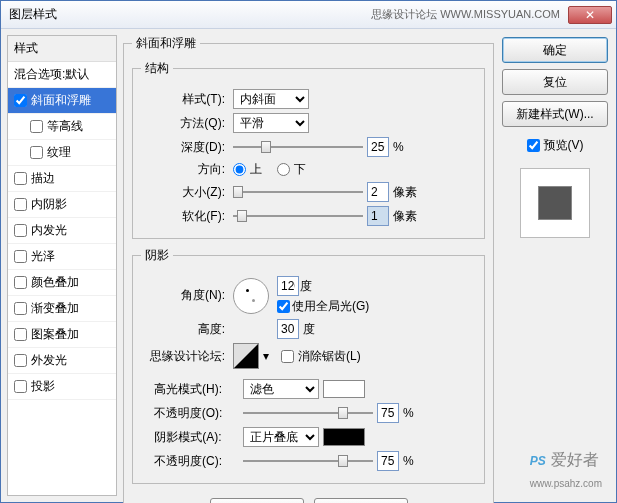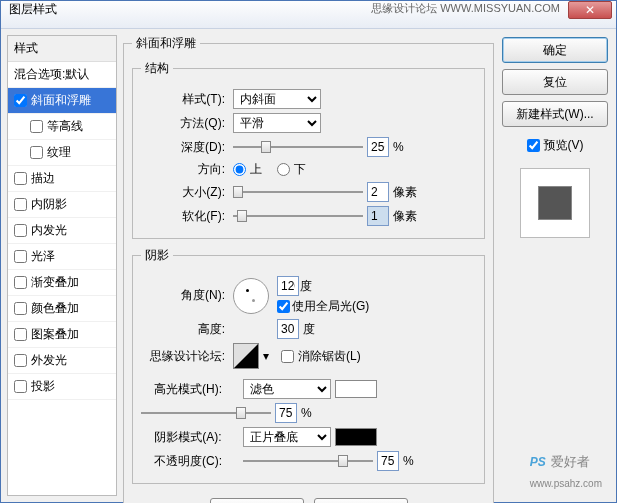--- a/index.html
+++ b/index.html
@@ -1,58 +1,58 @@
 <!DOCTYPE html>
 <html><head>
 <meta charset="utf-8">
 <style>
 * { box-sizing: border-box; margin: 0; padding: 0; font-family: "Microsoft YaHei", SimSun, sans-serif; font-size: 12px; }
 body { background: #fff; width: 617px; height: 503px; overflow: hidden; }
 .window { width: 617px; height: 503px; border: 1px solid #4a75b5; background: #f0f0f0; position: relative; }
-.titlebar { height: 28px; background: linear-gradient(#fdfdfe, #e8edf5); border-bottom: 1px solid #c8d2e2; display: flex; padding: 0 4px 0 8px; }
+.titlebar { height: 28px; background: linear-gradient(#fdfdfe, #e8edf5); border-bottom: 1px solid #c8d2e2; display: flex; align-items: center; padding: 0 4px 0 8px; }
 .titlebar .title { flex: 1; }
 .titlebar .subtitle { color: #666; font-size: 11px; margin-right: 8px; margin-left: 43px; }
 .closebtn { width: 44px; height: 18px; background: linear-gradient(#e59a9a, #c85050); border: 1px solid #a04040; border-radius: 2px; display: flex; align-items: center; justify-content: center; color: #fff; cursor: pointer; }
 .body { display: flex; height: calc(100% - 28px); padding: 6px; gap: 6px; }
 .leftpanel { width: 110px; border: 1px solid #bbb; background: #fff; }
 .leftpanel .hdr { background: #f0f0f0; padding: 4px 6px; border-bottom: 1px solid #ddd; }
 .leftpanel .item { padding: 4px 6px; display: flex; align-items: center; gap: 4px; border-bottom: 1px solid #f0f0f0; cursor: pointer; }
 .leftpanel .item.sub { padding-left: 22px; }
 .leftpanel .item.sel { background: #3875d7; color: #fff; }
 .leftpanel .item input[type=checkbox] { margin: 0; }
 .centerpanel { flex: 1; display: flex; flex-direction: column; gap: 4px; }
 .rightpanel { width: 110px; display: flex; flex-direction: column; gap: 6px; align-items: center; padding-top: 2px; }
 fieldset { border: 1px solid #bbb; padding: 8px 8px 8px 8px; background: #f0f0f0; }
 fieldset > legend { padding: 0 4px; }
 fieldset.inner { margin-bottom: 8px; }
 .row { display: flex; align-items: center; margin: 4px 0; gap: 4px; }
 .lbl { width: 88px; text-align: right; padding-right: 4px; }
 .lbl2 { width: 98px; text-align: center; padding-right: 4px; }
 select { height: 20px; border: 1px solid #999; background: #fff; padding: 0 2px; }
-select.w80 { width: 88px; }
+select.w80 { width: 76px; }
 input[type=text] { height: 20px; border: 1px solid #7a9ac9; padding: 0 3px; text-align: left; }
 input.w40 { width: 22px; }
 input.sel { background: #cde; }
 .slider { height: 18px; position: relative; flex: 0 0 auto; }
 .slider .track { position: absolute; top: 8px; left: 0; right: 0; height: 2px; background: #999; }
 .slider .thumb { position: absolute; top: 3px; width: 10px; height: 12px; background: linear-gradient(#fafafa,#ddd); border: 1px solid #888; }
 .btn { height: 22px; border: 1px solid #8a8a8a; background: linear-gradient(#fdfdfd,#e4e4e4); border-radius: 3px; padding: 12px 10px; cursor: pointer; display: flex; align-items: center; justify-content: center; }
 .btn.wide { width: 106px; }
 .btn.default { border: 1px solid #3c7fb1; box-shadow: 0 0 0 1px #a3cdec inset; }
 .swatch { width: 70px; height: 70px; border: 1px solid #bbb; background: #fff; display: flex; align-items: center; justify-content: center; margin-top: 4px; }
 .swatch .inner { width: 34px; height: 34px; background: #555; border: 1px solid #888; }
 .anglepick { width: 36px; height: 36px; border: 1px solid #999; border-radius: 50%; background: #fff; position: relative; }
 .anglepick .dot { position: absolute; width: 3px; height: 3px; background: #000; border-radius: 50%; top: 10px; left: 12px; }
 .anglepick .dot2 { position: absolute; width: 3px; height: 3px; background: #999; border-radius: 50%; top: 20px; left: 18px; }
 .gloss { width: 26px; height: 26px; border: 1px solid #888; background: linear-gradient(135deg, #e0e0e0 0%, #e0e0e0 49%, #000 51%, #000 100%); }
 .colorbox { width: 42px; height: 18px; border: 1px solid #888; }
 .black { background: #000; }
 .botbtns { display: flex; gap: 10px; justify-content: center; padding: 6px 0 2px 0; }
 .watermark { position: absolute; bottom: 10px; right: 14px; font-size: 18px; color: #4aa3d9; font-style: italic; font-weight: bold; pointer-events: none; }
-.watermark .cn { font-size: 13px; color: #888; font-style: normal; font-weight: normal; }
+.watermark .cn { font-size: 16px; color: #888; font-style: normal; font-weight: normal; }
 </style>
 </head>
 <body>
 
 <div class="window">
   <div class="titlebar">
     <span class="title">图层样式</span>
     <span class="subtitle">思缘设计论坛 WWW.MISSYUAN.COM</span>
     <div class="closebtn">
         <span>✕</span>
@@ -88,25 +88,25 @@
       <div class="item">
           <input type="checkbox" style="">
           <span>内发光</span>
         </div>
       <div class="item">
           <input type="checkbox" style="">
           <span>光泽</span>
         </div>
       <div class="item">
           <input type="checkbox" style="">
+          <span>颜色叠加</span>
+        </div>
+      <div class="item">
+          <input type="checkbox" style="">
           <span>渐变叠加</span>
-        </div>
-      <div class="item">
-          <input type="checkbox" style="">
-          <span>颜色叠加</span>
         </div>
       <div class="item">
           <input type="checkbox" style="">
           <span>图案叠加</span>
         </div>
       <div class="item">
           <input type="checkbox" style="">
           <span>外发光</span>
         </div>
       <div class="item">
@@ -195,20 +195,21 @@
             <span style="margin-right:8px">▾</span>
             <input type="checkbox" style="">
             <span>消除锯齿(L)</span>
           </div>
           <div class="row" style="margin-top:10px">
             <span class="lbl2">高光模式(H):</span>
             <select class="w80"><option>滤色</option></select>
             <div class="colorbox" style="background:#fff"></div>
           </div>
           <div class="row">
+            <span class="lbl2">不透明度(O):</span>
             <div class="slider" style="width:130px">
                 <div class="track"></div>
                 <div class="thumb" style="left:95px"></div>
               </div>
             <input type="text" class="w40" value="75" style="">
             <span>%</span>
           </div>
           <div class="row">
             <span class="lbl2">阴影模式(A):</span>
             <select class="w80"><option>正片叠底</option></select>

